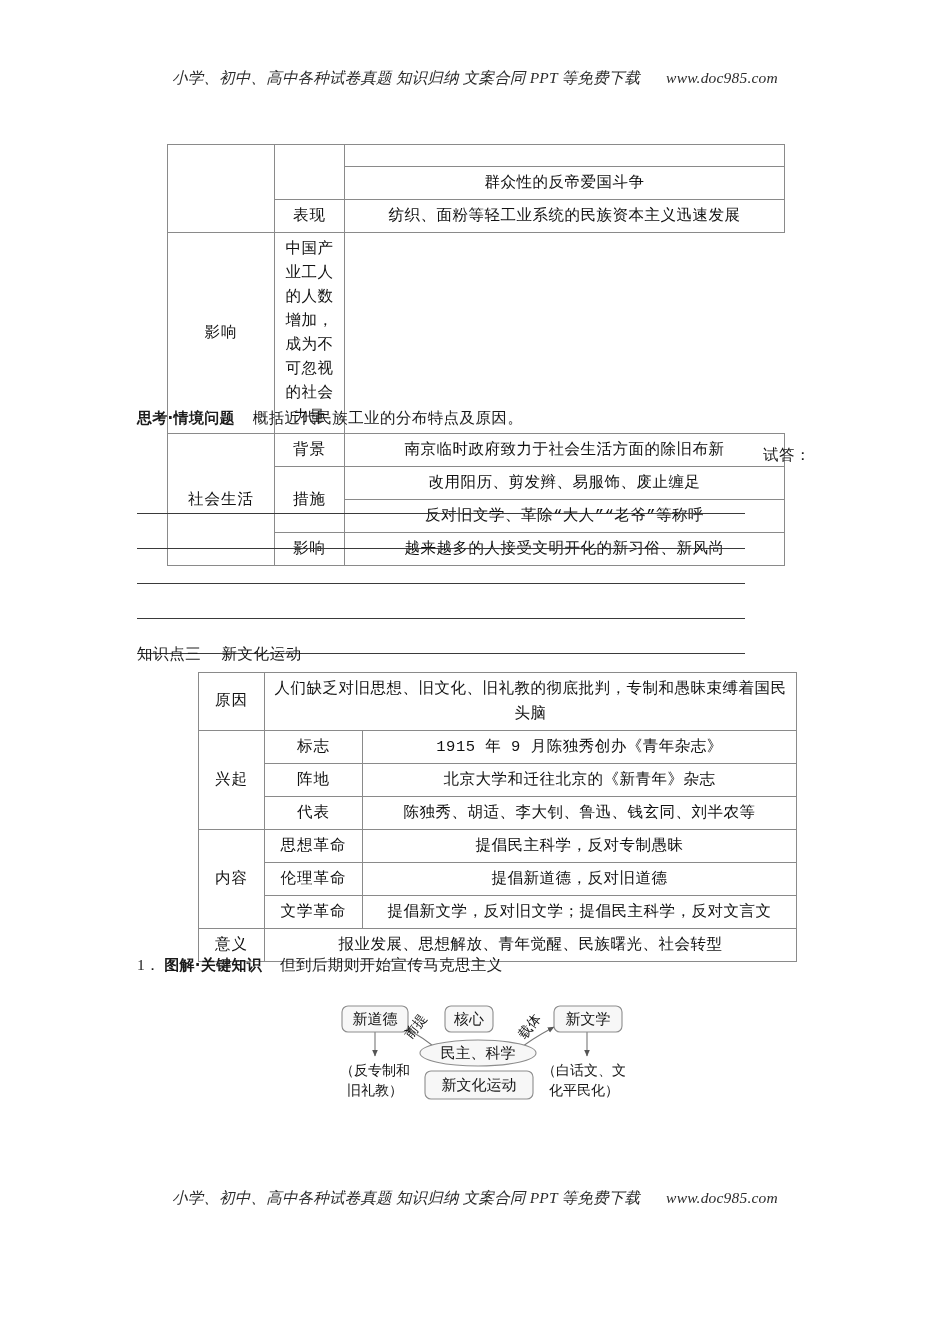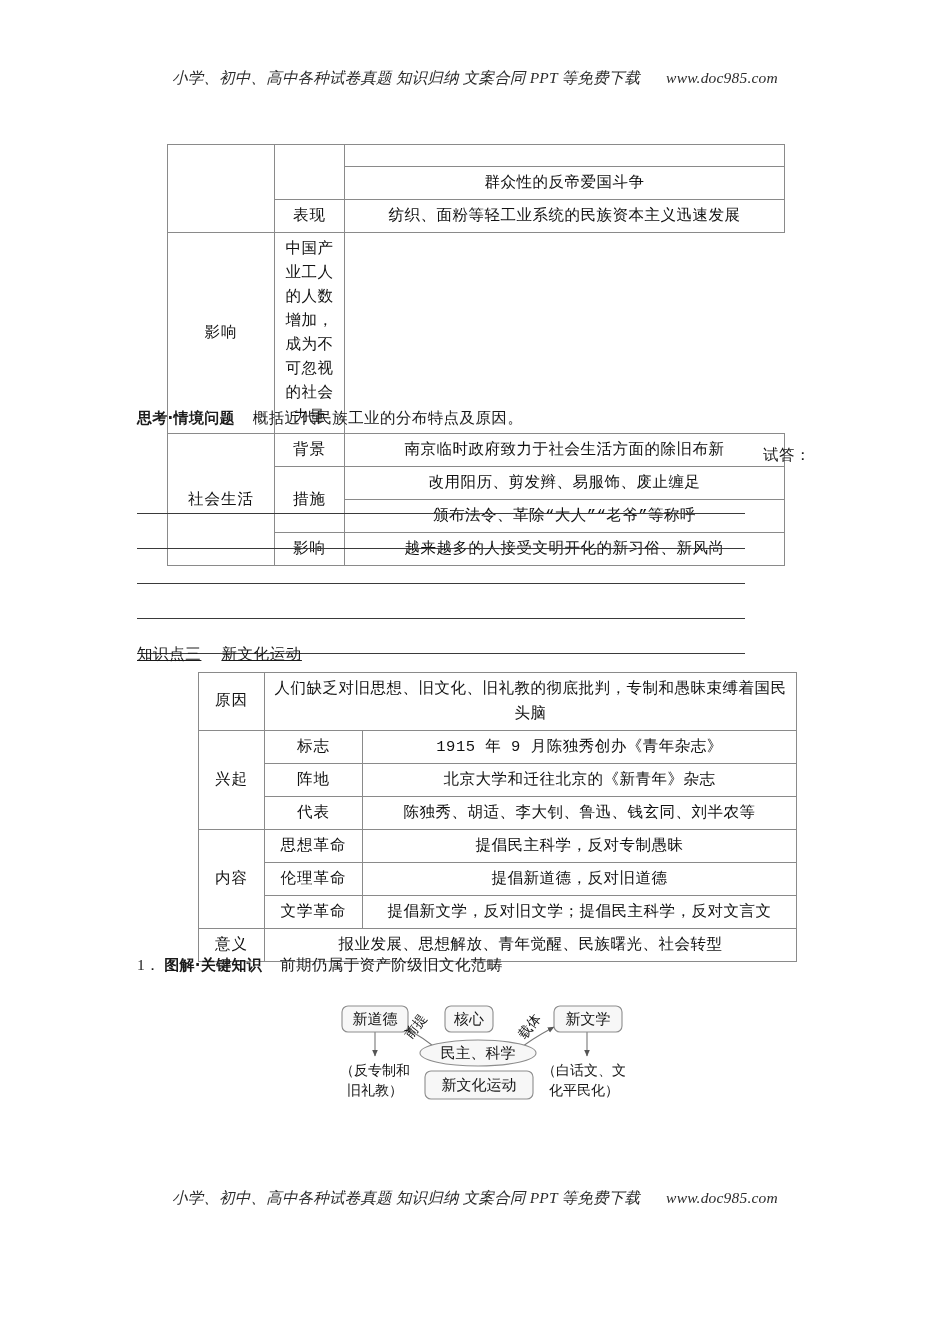--- a/index.html
+++ b/index.html
@@ -133,21 +133,20 @@
   }
 
   
   .kp-heading {
     position: absolute;
     left: 137px;
     top: 644px;
     font-size: 15.5px;
     letter-spacing: 0.6px;
     white-space: nowrap;
-    text-decoration: underline;
   }
   .kp-heading .kp-name { margin-left: 20px; }
 
   
   .item-heading {
     position: absolute;
     font-size: 15.5px;
     white-space: nowrap;
   }
   .item-num {
@@ -230,21 +229,21 @@
         <tr style="height:30px">
           <td rowspan="4" class="lead">社会生活</td>
           <td class="lead">背景</td>
           <td class="body-cell">南京临时政府致力于社会生活方面的除旧布新</td>
         </tr>
         <tr style="height:30px">
           <td rowspan="2" class="lead">措施</td>
           <td class="body-cell">改用阳历、剪发辫、易服饰、废止缠足</td>
         </tr>
         <tr style="height:30px">
-          <td class="body-cell">颁布法令、革除“大人”“老爷”等称呼</td>
+          <td class="body-cell">反对旧文学、革除“大人”“老爷”等称呼</td>
         </tr>
         <tr style="height:30px">
           <td class="lead">影响</td>
           <td class="body-cell">越来越多的人接受文明开化的新习俗、新风尚</td>
         </tr>
       </tbody>
     </table>
   </div>
 
   <div class="qblock">
@@ -310,21 +309,21 @@
         </tr>
         <tr style="height:30px">
           <td class="lead">意义</td>
           <td colspan="2" class="body-cell">报业发展、思想解放、青年觉醒、民族曙光、社会转型</td>
         </tr>
       </tbody>
     </table>
   </div>
 
   <div class="item-heading" id="item1-heading">
-    <span class="item-num">1．</span><span class="item-tag">图解·关键知识</span><span class="item-rest">前期仍属于资产阶级旧文化范畴</span>
+    <span class="item-num">1．</span><span class="item-tag">图解·关键知识</span><span class="item-rest">但到后期则开始宣传马克思主义</span>
   </div>
 
   <div class="diagram">
     <svg width="300" height="108" viewBox="0 0 300 108" xmlns="http://www.w3.org/2000/svg" font-family="Liberation Serif, serif">
       <defs>
         <marker id="ah" markerWidth="7" markerHeight="7" refX="5.6" refY="2.6" orient="auto" markerUnits="strokeWidth">
           <path d="M0,0 L6,2.6 L0,5.2 z" fill="#555"></path>
         </marker>
       </defs>
 

